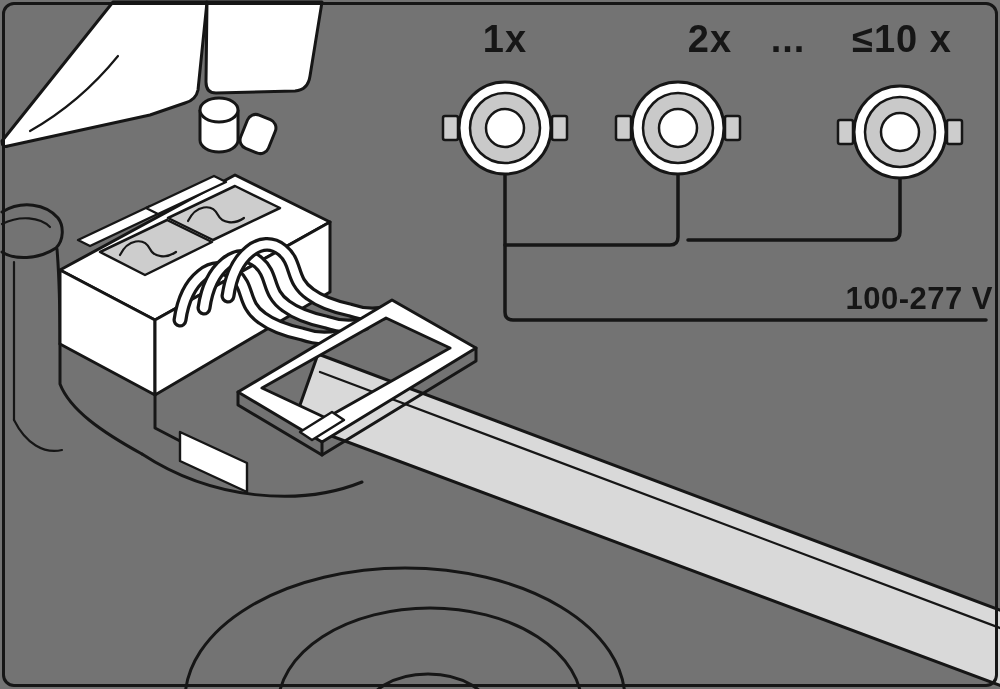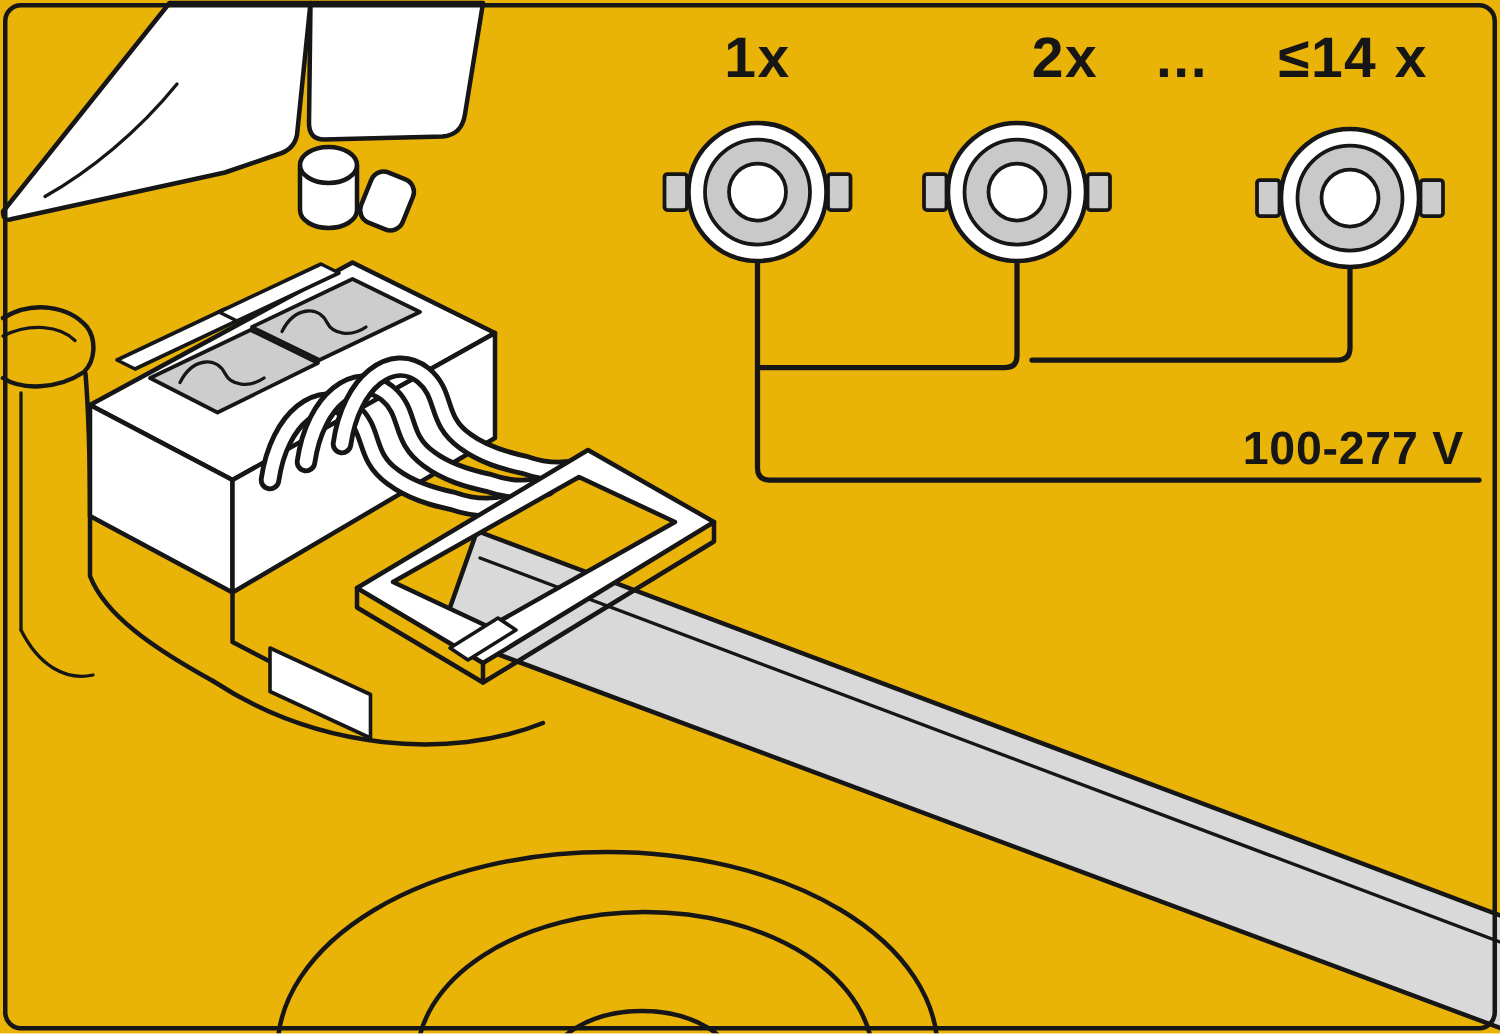--- a/index.html
+++ b/index.html
@@ -1,30 +1,30 @@
 <!DOCTYPE html>
 <html><head>
 <meta charset="utf-8">
 <style>
   html,body{margin:0;padding:0;background:#fff;}
   .canvas{
-    position:relative;width:1000px;height:689px;background:#eab308;
+    position:relative;width:1000px;height:689px;background:#737373;
     overflow:hidden;font-family:"Liberation Sans",sans-serif;color:#161616;
   }
   .frame{
     position:absolute;inset:2px;border:3px solid #161616;border-radius:12px;
     pointer-events:none;z-index:10;
   }
   .art{position:absolute;left:0;top:0;width:1000px;height:689px;z-index:1;}
   .count-label{
     position:absolute;top:18px;transform:translateX(-50%);
     font-size:38px;font-weight:bold;letter-spacing:1px;z-index:5;white-space:nowrap;
   }
   .voltage-label{
-    position:absolute;top:281px;right:24px;font-size:31px;font-weight:bold;
+    position:absolute;top:281px;right:7px;font-size:31px;font-weight:bold;
     letter-spacing:0.5px;z-index:5;white-space:nowrap;
   }
   
   .ln{fill:none;stroke:#161616;stroke-width:3;stroke-linecap:round;stroke-linejoin:round;}
   .ln2{fill:none;stroke:#161616;stroke-width:2.2;stroke-linecap:round;stroke-linejoin:round;}
   .fw{fill:#ffffff;stroke:#161616;stroke-width:3;stroke-linejoin:round;}
   .fw2{fill:#ffffff;stroke:#161616;stroke-width:2.4;stroke-linejoin:round;}
   .fg{fill:#cdcdcd;stroke:#161616;stroke-width:2.5;stroke-linejoin:round;}
   .cable{fill:#d9d9d9;stroke:#161616;stroke-width:3;stroke-linejoin:round;}
   .wireO{fill:none;stroke:#161616;stroke-width:15;stroke-linecap:round;}
@@ -128,18 +128,18 @@
         <circle class="ringO" cx="900" cy="132" r="46"></circle>
         <circle class="ringM" cx="900" cy="132" r="35"></circle>
         <circle class="ringI" cx="900" cy="132" r="19"></circle>
       </g>
     </g>
   </svg>
 
   <div class="count-label" style="left:505px">1x</div>
   <div class="count-label" style="left:710px">2x</div>
   <div class="count-label" style="left:788px">...</div>
-  <div class="count-label" style="left:902px">≤14 x</div>
+  <div class="count-label" style="left:902px">≤10 x</div>
 
   <div class="voltage-label">100-277 V</div>
 
   <div class="frame"></div>
 </div>
 
 </body></html>

